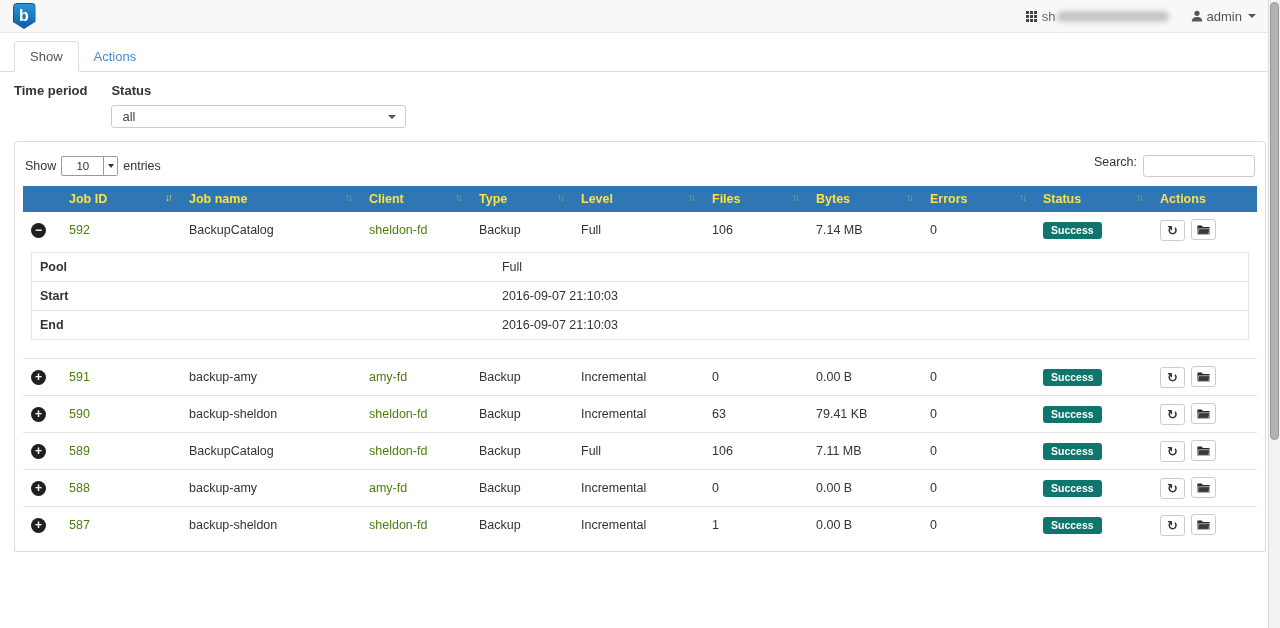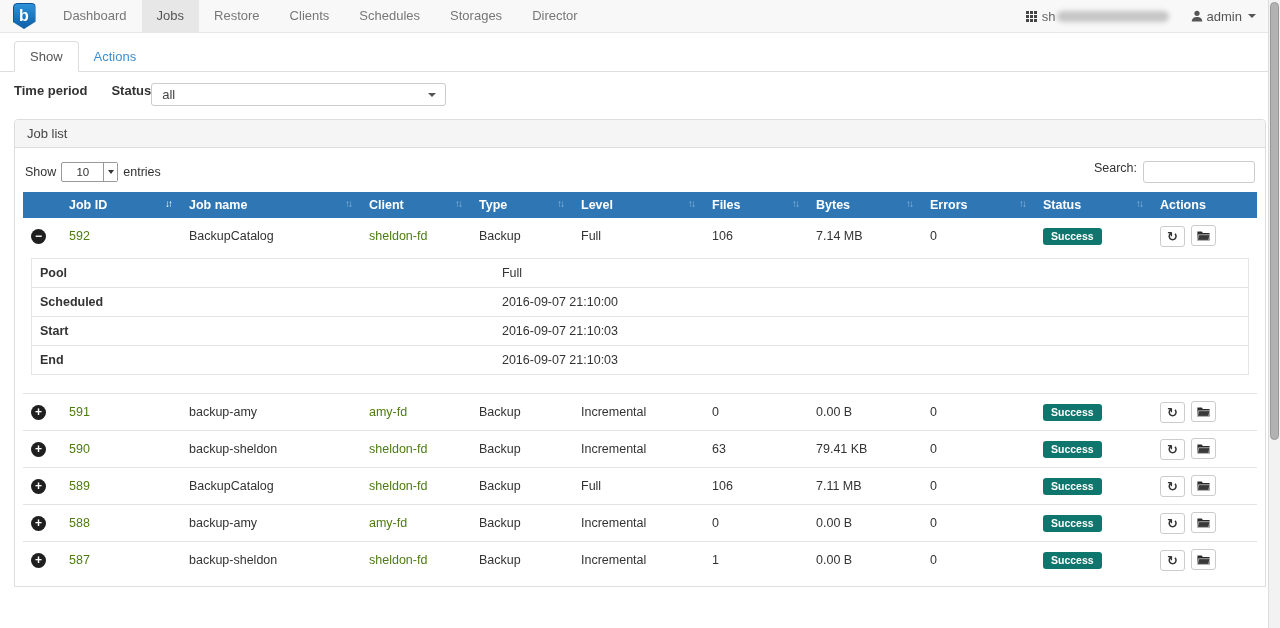--- a/index.html
+++ b/index.html
@@ -37,21 +37,21 @@
   
   .tabs { display:flex; align-items:flex-end; border-bottom:1px solid #ddd;
           padding:8px 14px 0 14px; background:#fff; }
   .tab { padding:7px 15px; font-size:13px; cursor:pointer; }
   .tab.active { color:#555; background:#fff; border:1px solid #ddd; border-bottom:1px solid #fff;
                 border-radius:4px 4px 0 0; margin-bottom:-1px; }
   .tab.inactive { color:#3d8fd1; }
 
   
   .filters { display:flex; gap:24px; padding:11px 14px 8px; }
-  .filter-group { display:flex; flex-direction:row; }
+  .filter-group { display:flex; flex-direction:column; }
   .filter-label { font-weight:bold; font-size:13px; color:#333; margin-bottom:7px; }
   .select { border:1px solid #ccc; border-radius:3px; height:23px; background:#fff;
             display:flex; align-items:center; padding:0 22px 0 10px; font-size:13px;
             color:#444; position:relative; cursor:pointer; }
   .select .caret { position:absolute; right:9px; top:9px; border-top-color:#555; }
   .w-time { width:292px; } .w-status { width:295px; }
 
   
   .panel { margin:5px 14px 0 14px; border:1px solid #ddd; border-radius:4px 4px 0 0; }
   .panel-header { background:#f5f5f5; border-bottom:1px solid #ddd; padding:6px 12px;
@@ -68,21 +68,21 @@
   .mini-select .btn { width:14px; border-left:1px solid #999; display:flex;
                       align-items:center; justify-content:center; background:#fff; }
   .mini-select .btn .caret { margin:0; border-top-color:#333;
                              border-left-width:3.5px; border-right-width:3.5px; }
   .search-ctl { display:flex; gap:6px; }
   .search-ctl input { width:112px; height:22px; border:1px solid #ccc; border-radius:3px;
                       padding:0 6px; font-size:12.5px; font-family:"Liberation Sans",sans-serif; }
 
   
   table.jobs { width:100%; border-collapse:collapse; font-size:12.5px; }
-  table.jobs thead th { background:#2f76b5; color:#ffffff; font-weight:bold; text-align:left;
+  table.jobs thead th { background:#2f76b5; color:#fde047; font-weight:bold; text-align:left;
                         padding:6px 8px; font-size:12.5px; white-space:nowrap; cursor:pointer; }
   .sort { float:right; font-size:10px; letter-spacing:-2px; opacity:.45; padding-right:2px; }
   .sort.active { opacity:1; }
   table.jobs tbody td { padding:7px 8px; border-top:1px solid #e3e3e3; color:#333;
                         vertical-align:middle; }
   table.jobs tbody tr.job-row:first-child td { border-top:none; }
   .c-expand { width:38px; }
   .circle { width:15px; height:15px; border-radius:50%; background:#1f1f1f; color:#fff;
             display:inline-flex; align-items:center; justify-content:center; cursor:pointer; }
   .circle .glyph { font-size:12px; font-weight:bold; line-height:1; margin-top:-1px; }
@@ -107,29 +107,20 @@
   .scroll-thumb { position:absolute; top:2px; left:1px; width:9px; height:438px;
                   background:#b2b2b2; border:1px solid #989898; border-radius:5px; cursor:grab; }
 </style>
 </head>
 <body>
 
 <div class="navbar">
   <div class="brand">
     <div class="logo">b</div>
   </div>
-  <div class="nav-items">
-    <div class="nav-item">Dashboard</div>
-    <div class="nav-item active">Jobs</div>
-    <div class="nav-item">Restore</div>
-    <div class="nav-item">Clients</div>
-    <div class="nav-item">Schedules</div>
-    <div class="nav-item">Storages</div>
-    <div class="nav-item">Director</div>
-  </div>
   <div class="nav-right">
     <div class="host-area">
       <span class="grid-icon">
         <svg width="11" height="11" viewBox="0 0 11 11">
           <g fill="#444">
             <rect x="0" y="0" width="3" height="3"></rect>
               <rect x="4" y="0" width="3" height="3"></rect>
               <rect x="8" y="0" width="3" height="3"></rect>
             <rect x="0" y="4" width="3" height="3"></rect>
               <rect x="4" y="4" width="3" height="3"></rect>
@@ -168,21 +159,20 @@
   <div class="filter-group">
     <div class="filter-label">Status</div>
     <div class="select w-status">
       <span>all</span>
       <span class="caret"></span>
     </div>
   </div>
 </div>
 
 <div class="panel">
-  <div class="panel-header">Job list</div>
   <div class="panel-body">
 
     <div class="controls">
       <div class="length-ctl">
         <span>Show</span>
         <div class="mini-select">
           <span class="val">10</span>
           <span class="btn">
             <span class="caret"></span>
           </span>
@@ -254,24 +244,20 @@
   </tr>
           <tr>
     <td colspan="11" class="detail-cell">
       <table class="detail">
         <tbody>
                   <tr>
     <td class="dlabel">Pool</td>
     <td class="dvalue link">Full</td>
   </tr>
                   <tr>
-    <td class="dlabel">Scheduled</td>
-    <td class="dvalue">2016-09-07 21:10:00</td>
-  </tr>
-                  <tr>
     <td class="dlabel">Start</td>
     <td class="dvalue">2016-09-07 21:10:03</td>
   </tr>
                   <tr>
     <td class="dlabel">End</td>
     <td class="dvalue">2016-09-07 21:10:03</td>
   </tr>
                 </tbody>
       </table>
     </td>

